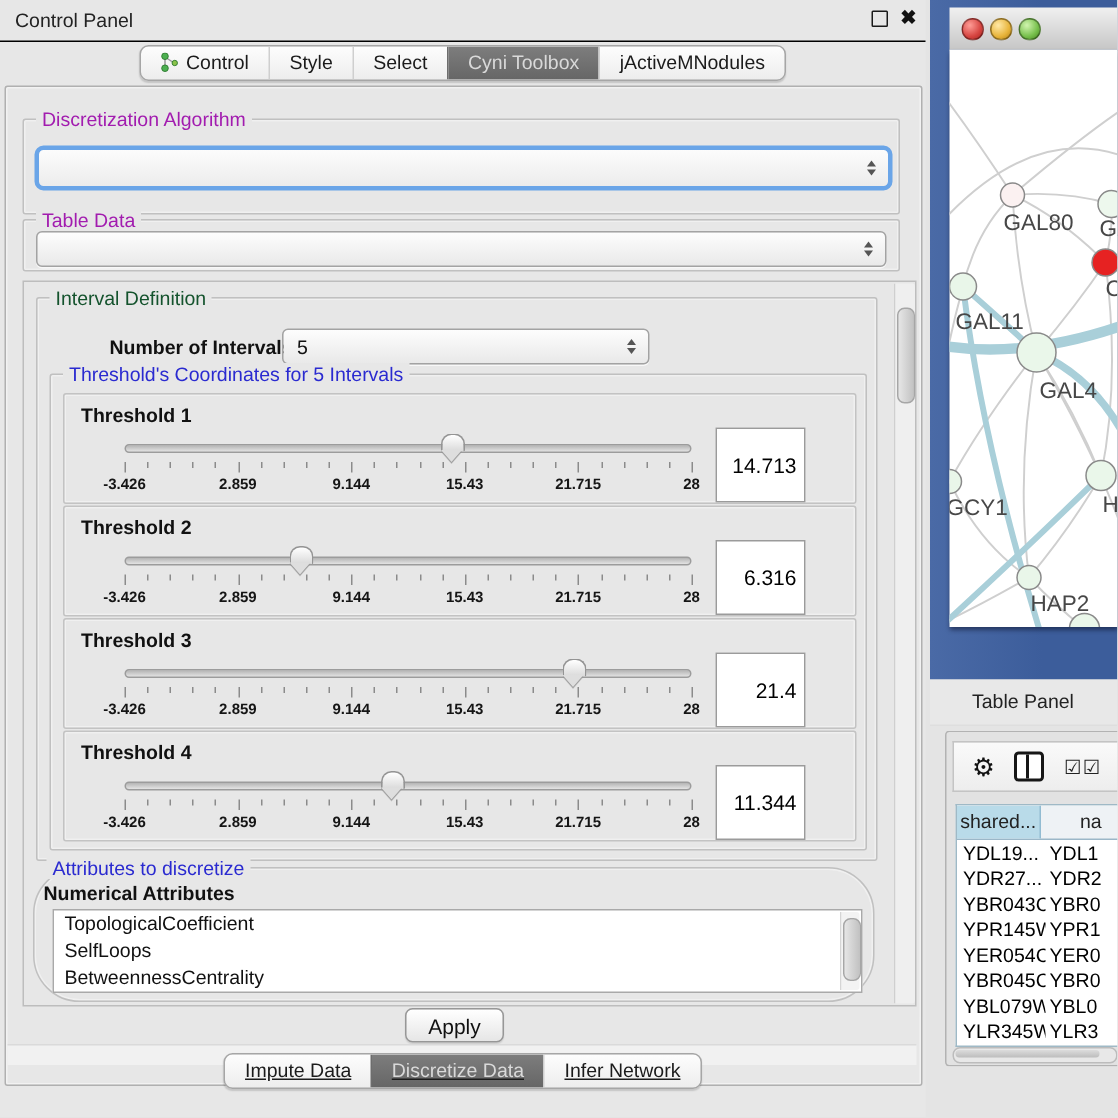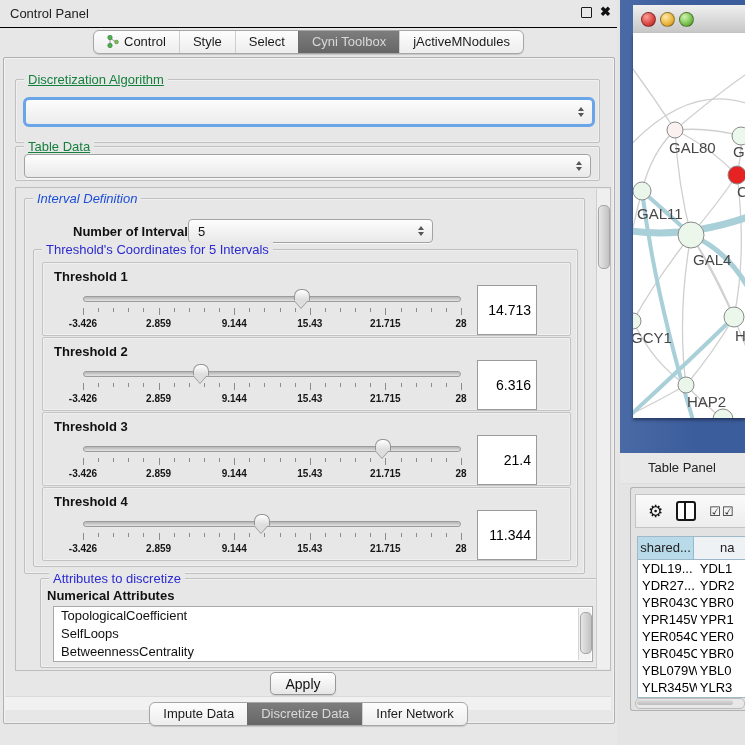--- a/index.html
+++ b/index.html
@@ -7,32 +7,32 @@
   #app{position:relative;width:745px;height:745px;overflow:hidden;background:#e4e4e4;font-size:13px;color:#1c1c1c;}
   
   #control-panel{position:absolute;left:0;top:0;width:617px;height:745px;background:#e7e7e7;}
   .cp-titlebar{position:absolute;left:0;top:0;width:617px;height:27px;border-bottom:1px solid #000000;}
   .cp-title{position:absolute;left:10px;top:6px;font-size:13px;color:#222;}
   .winbtns{position:absolute;right:6px;top:5px;display:flex;align-items:center;gap:8px;}
   .float-box{width:9px;height:9px;border:1.5px solid #1a1a1a;border-radius:1px;}
   .close-x{font-size:13px;font-weight:bold;color:#111;line-height:14px;}
   .tabbar{position:absolute;left:0;width:617px;display:flex;justify-content:center;}
   #top-tabs{top:30px;}
-  #bottom-tabs{top:702px;}
+  #bottom-tabs{top:702px;text-decoration:underline;}
   .tabset{display:inline-flex;border:1px solid #a6a6a6;border-radius:6px;overflow:hidden;background:linear-gradient(#fdfdfd,#ededed);box-shadow:0 1px 1px rgba(0,0,0,.15);}
   .tab{display:flex;align-items:center;gap:5px;padding:3px 13px 4px;font-size:13px;color:#1b1b1b;border:none;background:transparent;border-left:1px solid #cfcfcf;font-family:inherit;cursor:default;}
   .tab:first-child{border-left:none;}
   .tab.selected{background:linear-gradient(#7d7d7d,#666);color:#d9d9d9;border-left-color:#6d6d6d;}
   .net-ico{display:inline-block;width:12px;height:13px;}
   
   .cp-frame{position:absolute;left:3px;top:57px;width:610px;height:665px;border:1px solid #b0b0b0;border-radius:2px;background:#e7e7e7;box-shadow:inset 0 0 0 1px #f2f2f2;}
   .group{position:absolute;border:1px solid #c0c0c0;border-radius:2px;box-shadow:inset 0 0 0 1px #f0f0f0;}
   .group-title{position:absolute;top:-8px;left:8px;background:#e7e7e7;padding:0 4px;font-size:13px;}
-  .gt-black{color:#15803d;text-decoration:underline;}
-  .gt-green{color:#1d4ed8;font-style:italic;}
+  .gt-black{color:#a21caf;}
+  .gt-green{color:#14532d;}
   .gt-blue{color:#2a2ad0;}
   
   #algo-group{left:11px;top:21px;width:583px;height:62px;}
   #algo-combo{position:absolute;left:19px;top:39px;width:566px;height:24px;border:3px solid #6aa5e8;border-radius:6px;background:linear-gradient(#fcfcfc,#ececec);z-index:1;}
   #algo-popup{position:absolute;left:9px;top:28px;width:568px;height:51px;background:#fff;border:1px solid #c2c2c2;box-shadow:2px 5px 12px rgba(0,0,0,.35);z-index:10;}
   .popup-hint{position:absolute;left:0;top:2px;width:100%;text-align:center;color:#b7b7b7;font-size:13px;}
   .popup-item{position:absolute;left:3px;white-space:nowrap;font-size:13px;color:#000;}
   .popup-item.b{font-weight:bold;top:17px;}
   .popup-item.r{top:33px;}
   
@@ -61,21 +61,21 @@
   .slider-track{position:absolute;left:0;right:0;top:7px;height:4px;background:linear-gradient(#b5b5b5,#e3e3e3);border:1px solid #9c9c9c;border-radius:3px;}
   .slider-thumb{position:absolute;top:0;width:14px;height:11px;background:linear-gradient(#ffffff,#d9d9d9);border:1px solid #949494;border-bottom:none;border-radius:7px 7px 1px 1px;z-index:2;}
   .slider-thumb::after{content:"";position:absolute;left:-1px;top:10px;width:0;height:0;border-left:7px solid transparent;border-right:7px solid transparent;border-top:8px solid #dedede;filter:drop-shadow(0 1px 0 #949494);}
   .ticks{position:absolute;left:0;right:0;top:19px;height:8px;}
   .tick{position:absolute;top:0;width:1px;height:4px;background:#8b8b8b;}
   .tick.major{height:7px;}
   .tick-labels{position:absolute;left:0;right:0;top:29px;height:12px;font-size:10px;font-weight:bold;color:#151515;}
   .tick-label{position:absolute;transform:translateX(-50%);white-space:nowrap;}
   .th-value{position:absolute;left:434px;top:22px;width:48px;height:26px;border:1px solid #9b9b9b;background:#fff;font-family:inherit;font-size:14px;text-align:right;padding:11px 5px;color:#000;}
   
-  #attr-group{left:24px;top:390px;width:559px;height:88px;}
+  #attr-group{left:6px;top:390px;width:559px;height:88px;border-radius:31px;}
   #attr-sublabel{position:absolute;left:6px;top:9px;}
   #attr-list{position:absolute;left:12px;top:27px;width:538px;height:54px;background:#fff;border:1px solid #a9a9a9;overflow:hidden;}
   .attr-item{padding-left:7px;line-height:18px;font-size:13px;color:#111;white-space:nowrap;}
   #attr-vscroll{right:1px;top:1px;bottom:1px;width:12px;border-left:1px solid #d5d5d5;background:#f3f3f3;}
   #attr-vscroll .vscroll-thumb{top:4px;height:40px;}
   
   #apply-btn{position:absolute;left:266px;top:614px;width:66px;height:23px;border:1px solid #979797;border-radius:5px;background:linear-gradient(#ffffff,#e6e6e6);font-family:inherit;font-size:14px;color:#111;box-shadow:0 1px 1px rgba(0,0,0,.12);}
   .cp-bottom-strip{position:absolute;left:1px;top:638px;width:606px;height:13px;background:#f1f1f1;border-top:1px solid #dadada;}
   
   #net-window{position:absolute;left:620px;top:0;width:125px;height:453px;background:linear-gradient(90deg,#4a6aa6,#3c5d9b 60%);}

